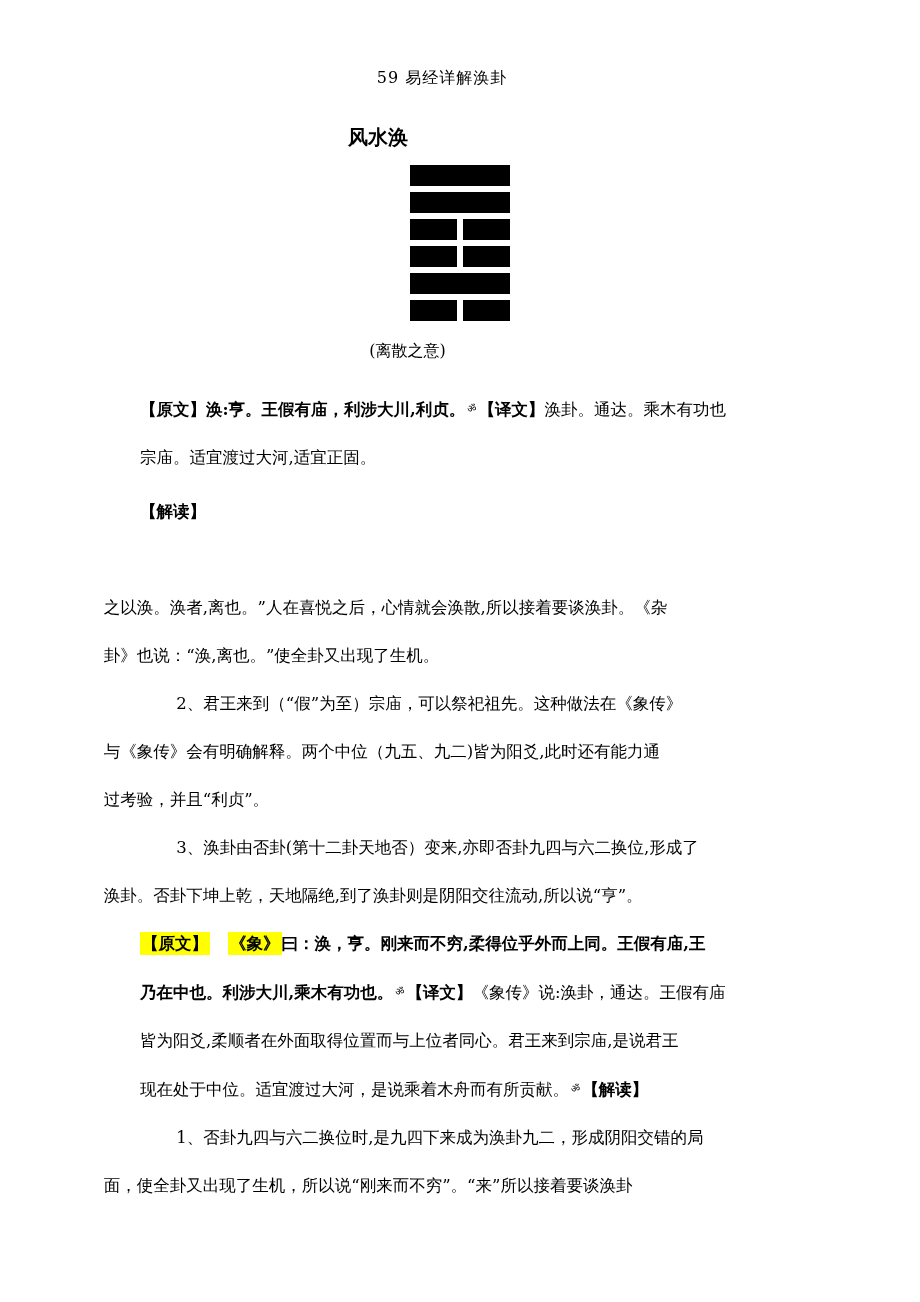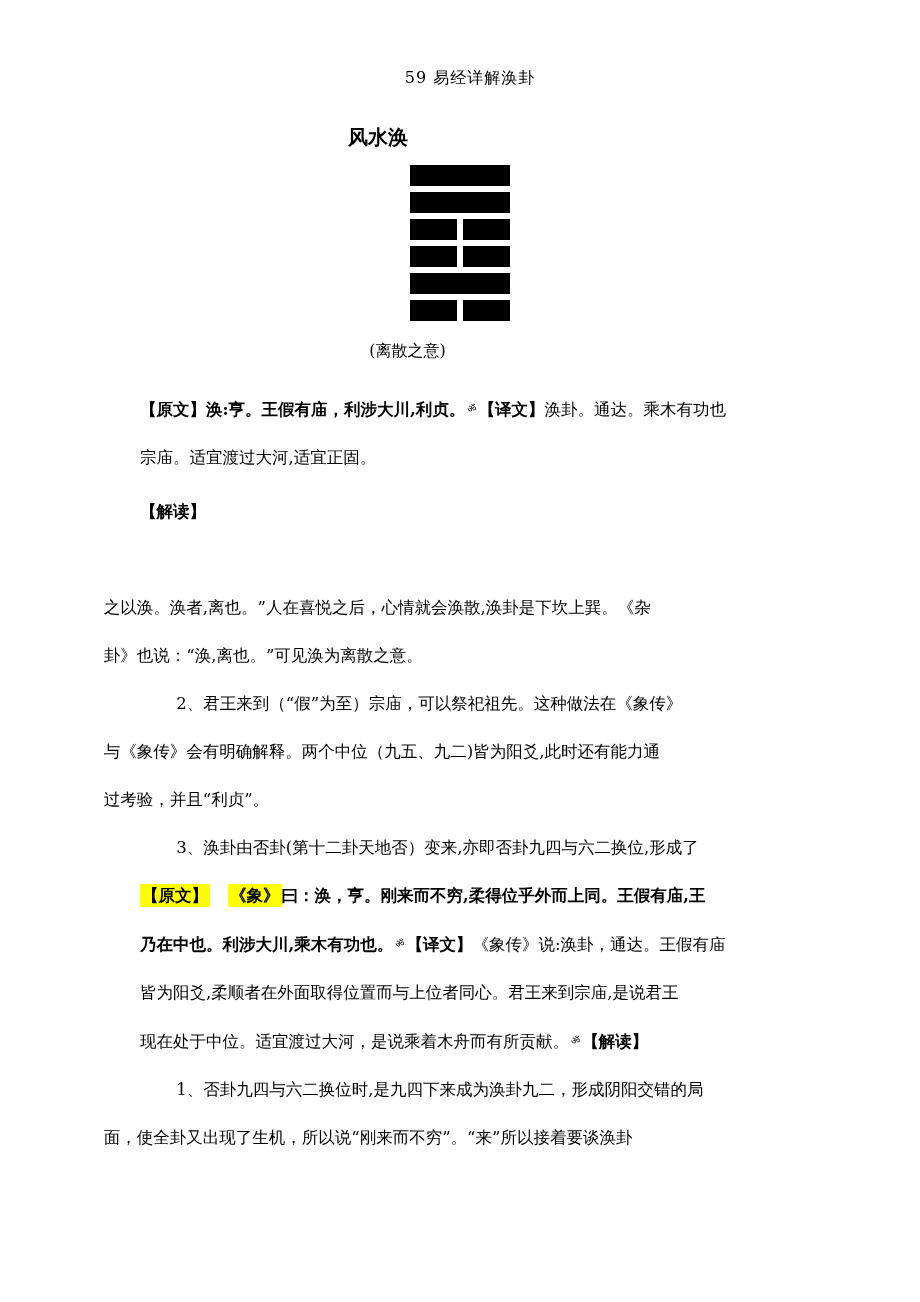--- a/index.html
+++ b/index.html
@@ -1,19 +1,19 @@
 <!DOCTYPE html>
 <html><head>
 <meta charset="utf-8">
 <style>
   html, body { margin: 0; padding: 0; background: #ffffff; }
   body { width: 920px; height: 1302px; position: relative; overflow: hidden;
          font-family: "DejaVu Serif", "Liberation Serif", serif; color: #000; }
   .page-header { position: absolute; top: 68px; left: 0; width: 884px; text-align: center;
-                 font-size: 16px; letter-spacing: 1px; padding-left: 28px; }
+                 font-size: 16px; letter-spacing: 1px; }
   .title { position: absolute; top: 124px; left: 0; width: 756px; text-align: center;
            font-family: "DejaVu Sans", "Liberation Sans", sans-serif; font-weight: bold; font-size: 20px; }
   .hexagram { position: absolute; left: 410px; top: 165px; width: 100px; }
   .line { height: 21px; margin-bottom: 6px; display: flex; justify-content: space-between; }
   .line .seg { background: #000; height: 100%; }
   .line.yang .seg { width: 100%; }
   .line.yin .seg { width: 47px; }
   .subtitle { position: absolute; top: 341px; left: 0; width: 815px; text-align: center; font-size: 16px; }
   .body { position: absolute; left: 140px; top: 385px; width: 640px; font-size: 16.5px; }
   .p { line-height: 48px; margin: 0; }
@@ -61,32 +61,33 @@
 
   <p class="p">
     <span class="b">【原文】</span><span class="b">涣:亨。王假有庙，利涉大川,利贞。</span><span class="mark">ॐ</span><span class="b">【译文】</span><span>涣卦。通达。乘木有功也</span><br>
     <span>宗庙。适宜渡过大河,适宜正固。</span>
   </p>
 
   <p class="section-head">【解读】</p>
 
   <p class="p indent">
     <br>
-    <span style="margin-left:-2.2em">之以涣。涣者,离也。”人在喜悦之后，心情就会涣散,涣卦是下坎上巽。《杂</span><br>
-    <span style="margin-left:-2.2em">卦》也说：“涣,离也。”可见涣为离散之意。</span>
+    <span style="margin-left:-2.2em">之以涣。涣者,离也。”人在喜悦之后，心情就会涣散,所以接着要谈涣卦。《杂</span><br>
+    <span style="margin-left:-2.2em">卦》也说：“涣,离也。”使全卦又出现了生机。</span>
   </p>
 
   <p class="p indent" style="margin-top:0px">
     <span>2、君王来到（“假”为至）宗庙，可以祭祀祖先。这种做法在《象传》</span><br>
     <span style="margin-left:-2.2em">与《象传》会有明确解释。两个中位（九五、九二)皆为阳爻,此时还有能力通</span><br>
     <span style="margin-left:-2.2em">过考验，并且“利贞”。</span>
   </p>
 
   <p class="p indent">
     <span>3、涣卦由否卦(第十二卦天地否）变来,亦即否卦九四与六二换位,形成了</span><br>
+    <span style="margin-left:-2.2em">涣卦。否卦下坤上乾，天地隔绝,到了涣卦则是阴阳交往流动,所以说“亨”。</span>
   </p>
 
   <p class="p">
     <span class="hl">【原文】</span><span class="gap"></span><span class="hl">《象》</span><span class="b">曰：涣，亨。刚来而不穷,柔得位乎外而上同。王假有庙,王</span><br>
     <span class="b">乃在中也。利涉大川,乘木有功也。</span><span class="mark">ॐ</span><span class="b">【译文】</span><span>《象传》说:涣卦，通达。王假有庙</span><br>
     <span>皆为阳爻,柔顺者在外面取得位置而与上位者同心。君王来到宗庙,是说君王</span><br>
     <span>现在处于中位。适宜渡过大河，是说乘着木舟而有所贡献。</span><span class="mark">ॐ</span><span class="b">【解读】</span>
   </p>
 
   <p class="p indent">

